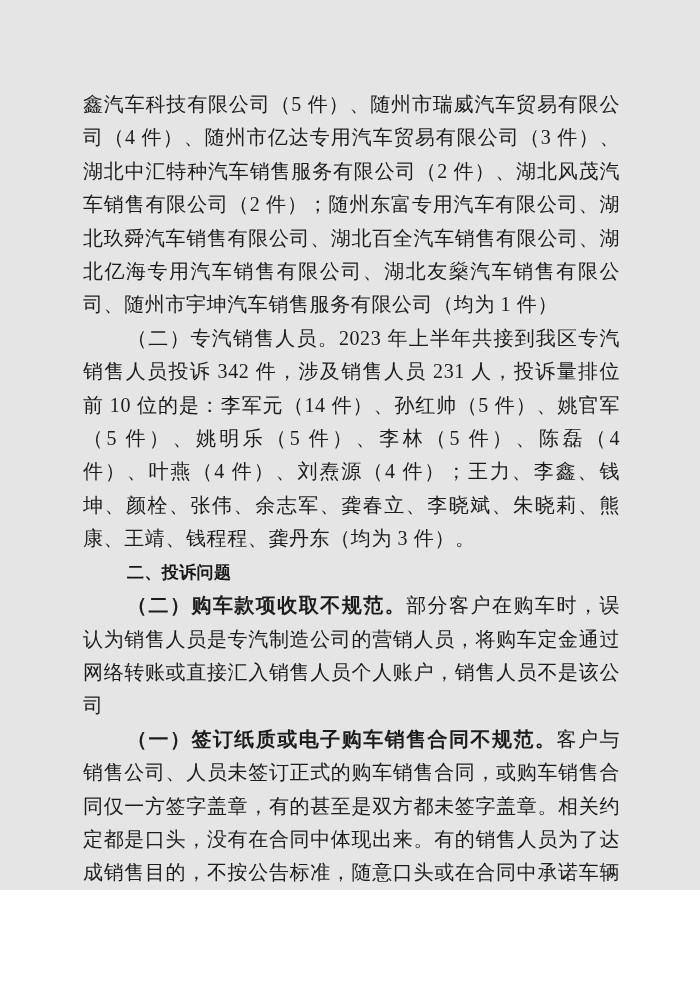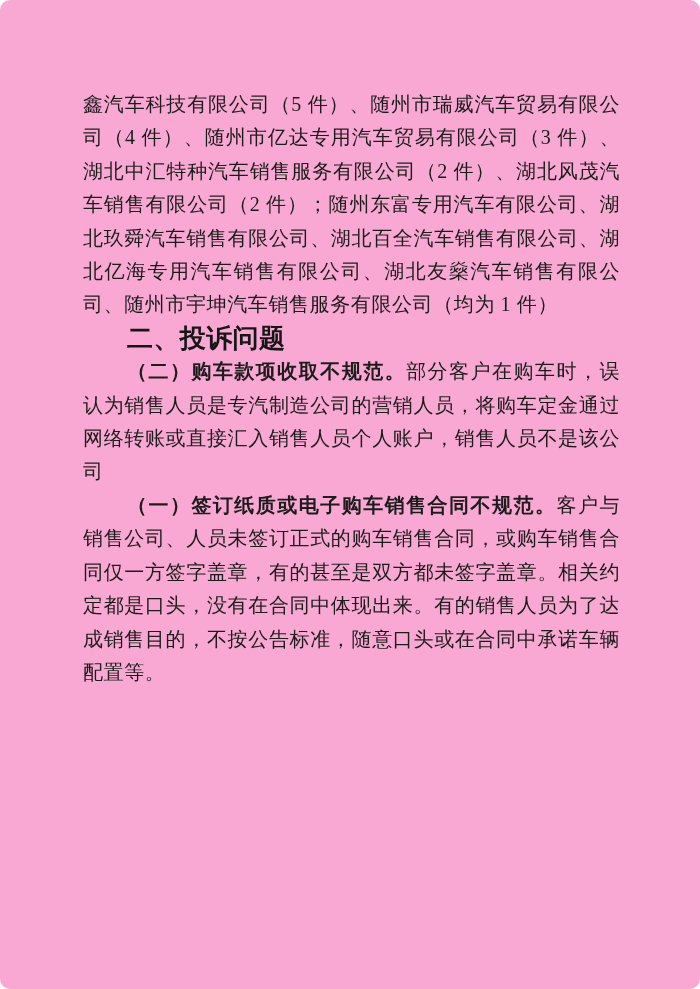--- a/index.html
+++ b/index.html
@@ -3,24 +3,23 @@
   <meta charset="utf-8">
   <style>
     html, body {
       margin: 0;
       padding: 0;
       background: #ffffff;
     }
     .page {
       position: relative;
       width: 700px;
-      height: 989px;
-      background: #f9a8d4;
+      height: 890px;
+      background: #e5e5e5;
       overflow: hidden;
-      border-radius: 10px;
     }
     .content {
       box-sizing: content-box;
       width: 537px;
       padding: 88px 80px 0 83px;
       font-family: "Liberation Serif", "DejaVu Serif", serif;
       font-size: 20px;
       letter-spacing: 0.6px;
       line-height: 33.4px;
       color: #1c1c1c;
@@ -31,38 +30,39 @@
       margin: 0;
     }
     .indent {
       text-indent: 44px;
     }
     .section-heading {
       margin: 0;
       text-indent: 44px;
       font-family: "Liberation Sans", "DejaVu Sans", sans-serif;
       font-weight: bold;
-      font-size: 26px;
+      font-size: 17px;
       line-height: 33.4px;
       letter-spacing: 0.4px;
       color: #161616;
       text-align: left;
     }
     .bold-lead {
       font-weight: bold;
     }
   </style>
 </head>
 <body>
 
 <div class="page">
   <div class="content">
 
     <p class="para">鑫汽车科技有限公司（5 件）、随州市瑞威汽车贸易有限公司（4 件）、随州市亿达专用汽车贸易有限公司（3 件）、湖北中汇特种汽车销售服务有限公司（2 件）、湖北风茂汽车销售有限公司（2 件）；随州东富专用汽车有限公司、湖北玖舜汽车销售有限公司、湖北百全汽车销售有限公司、湖北亿海专用汽车销售有限公司、湖北友燊汽车销售有限公司、随州市宇坤汽车销售服务有限公司（均为 1 件）</p>
 
+    <p class="para indent"><span>（二）专汽销售人员。</span><span>2023 年上半年共接到我区专汽销售人员投诉 342 件，涉及销售人员 231 人，投诉量排位前 10 位的是：李军元（14 件）、孙红帅（5 件）、姚官军（5 件）、姚明乐（5 件）、李林（5 件）、陈磊（4 件）、叶燕（4 件）、刘焘源（4 件）；王力、李鑫、钱坤、颜栓、张伟、余志军、龚春立、李晓斌、朱晓莉、熊康、王靖、钱程程、龚丹东（均为 3 件）。</span></p>
 
     <h2 class="section-heading">二、投诉问题</h2>
 
     <p class="para indent"><span class="bold-lead">（二）购车款项收取不规范。</span><span>部分客户在购车时，误认为销售人员是专汽制造公司的营销人员，将购车定金通过网络转账或直接汇入销售人员个人账户，销售人员不是该公司</span></p>
 
     <p class="para indent"><span class="bold-lead">（一）签订纸质或电子购车销售合同不规范。</span><span>客户与销售公司、人员未签订正式的购车销售合同，或购车销售合同仅一方签字盖章，有的甚至是双方都未签字盖章。相关约定都是口头，没有在合同中体现出来。有的销售人员为了达成销售目的，不按公告标准，随意口头或在合同中承诺车辆配置等。</span></p>
 
   </div>
 </div>
 

